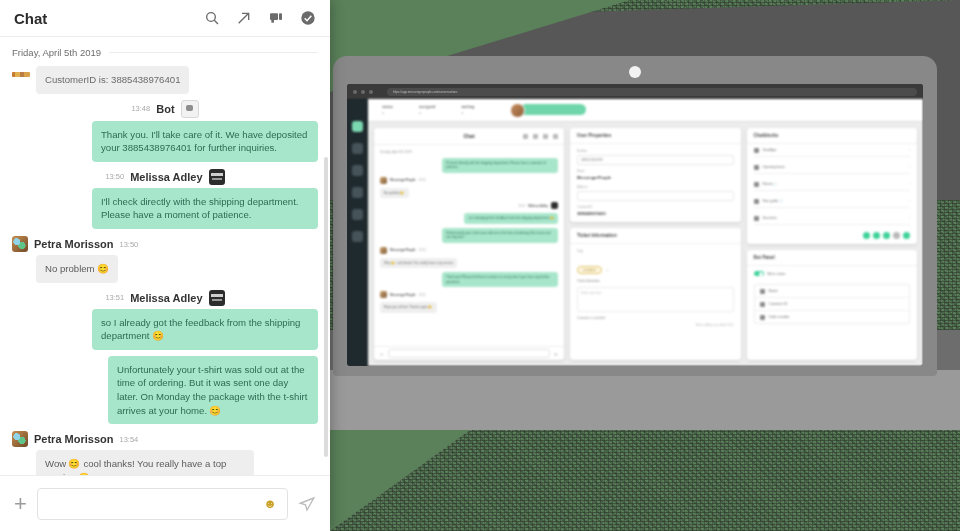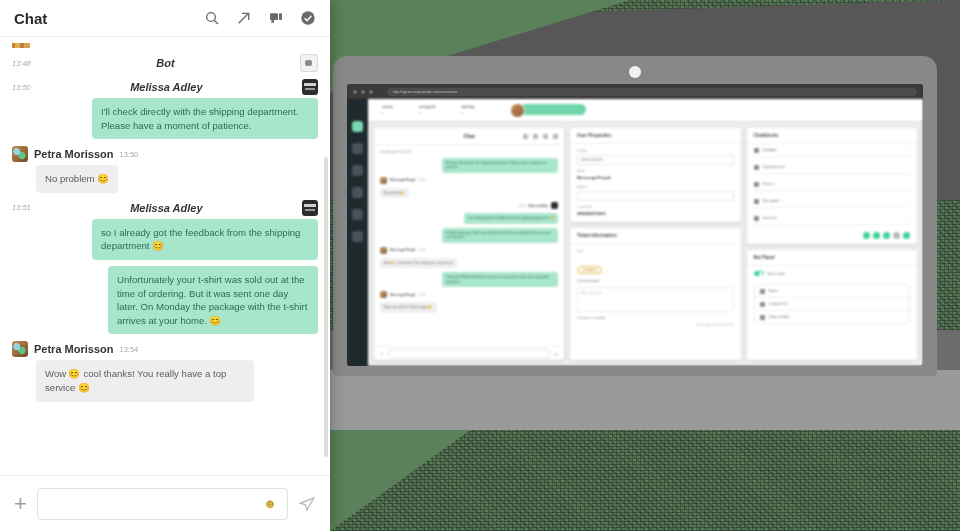--- a/index.html
+++ b/index.html
@@ -184,21 +184,21 @@
   #chat-header-actions{display:flex;align-items:center;gap:16px;}
   .hico{width:16px;height:16px;color:#6b6b6b;cursor:pointer;display:block;}
   #chat-scroll{
     flex:1;overflow:hidden;position:relative;padding:0 12px 4px 12px;
   }
   #date-row{display:flex;align-items:center;gap:8px;padding:10px 0 8px 0;}
   #date-label{font-size:9.5px;color:#6d6d6d;white-space:nowrap;}
   #date-rule{flex:1;height:1px;background:#ececec;}
   .msg-block{margin-bottom:7px;}
   .meta{display:flex;align-items:center;gap:6px;margin-bottom:3px;}
-  .meta.right{justify-content:space-between;font-style:italic;}
+  .meta.right{justify-content:center;}
   .meta .nm{font-size:11px;font-weight:700;color:#333;}
   .meta .tm{font-size:7.5px;color:#a9a9a9;}
   .avatar{width:16px;height:16px;border-radius:3px;flex:0 0 auto;overflow:hidden;}
   .avatar.petra{background:
       radial-gradient(circle at 30% 35%, #8fd4e8 0 22%, transparent 23%),
       radial-gradient(circle at 62% 60%, #5fc48a 0 26%, transparent 27%),
       linear-gradient(135deg,#c98f4e,#6f4a2a);}
   .avatar.melissa{background:#2c2c2c;position:relative;}
   .avatar.melissa::after{content:"";position:absolute;left:2px;top:4px;right:2px;height:3px;background:#cfcfcf;}
   .avatar.melissa::before{content:"";position:absolute;left:3px;top:9px;right:3px;height:2px;background:#9a9a9a;}
@@ -466,31 +466,37 @@
       </svg>
       <svg class="hico" viewBox="0 0 24 24" fill="currentColor">
         <circle cx="12" cy="12" r="10"></circle>
         <polyline points="7,12.5 10.5,16 17,8.5" fill="none" stroke="#ffffff" stroke-width="2.2"></polyline>
       </svg>
     </span>
   </div>
 
   <div id="chat-scroll">
 
+    <div id="date-row">
+      <span id="date-label">Friday, April 5th 2019</span>
+      <span id="date-rule"></span>
+    </div>
 
     <div class="sysrow">
       <span class="avatar sys"></span>
+      <span class="bubble sys">CustomerID is: 3885438976401</span>
     </div>
 
     <div class="msg-block">
       <div class="meta right">
         <span class="tm">13:48</span>
         <span class="nm">Bot</span>
         <span class="avatar bot"></span>
       </div>
+      <div class="bubble out">Thank you. I'll take care of it. We have deposited your 3885438976401 for further inquiries.</div>
     </div>
 
     <div class="msg-block">
       <div class="meta right">
         <span class="tm">13:50</span>
         <span class="nm">Melissa Adley</span>
         <span class="avatar melissa"></span>
       </div>
       <div class="bubble out">I'll check directly with the shipping department. Please have a moment of patience.</div>
     </div>

